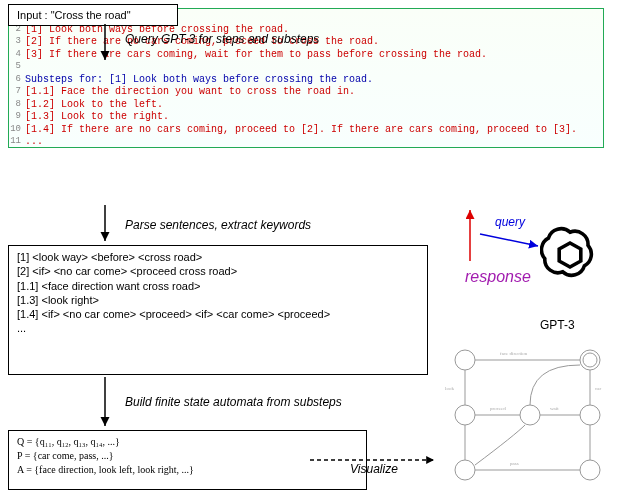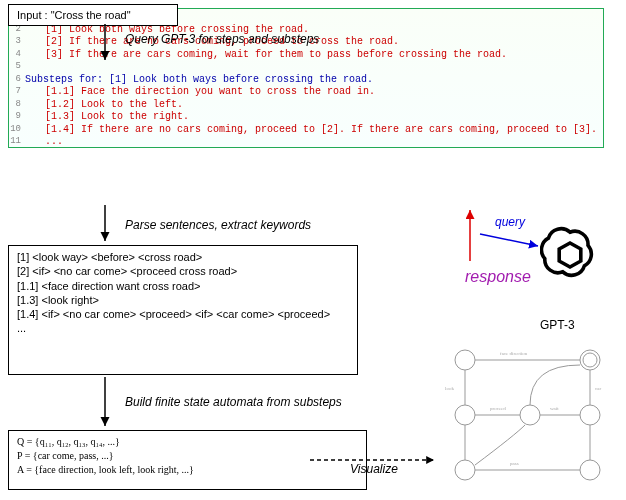--- a/index.html
+++ b/index.html
@@ -40,24 +40,24 @@
   }
   .gpt-output .num {
     width: 16px;
     text-align: right;
     color: #888;
     padding-right: 4px;
     flex-shrink: 0;
     font-size: 9px;
   }
   .gpt-output .blue { color: #00a; }
-  .gpt-output .red { color: #c00; margin-left: 20px; }
+  .gpt-output .red { color: #c00; }
   .parsed-box {
     left: 8px; top: 245px;
-    width: 350px;
+    width: 420px;
     height: 130px;
     font-size: 11px;
     line-height: 1.3;
   }
   .fsa-box {
     left: 8px; top: 430px;
     width: 359px;
     height: 60px;
     font-family: "Times New Roman", serif;
     font-size: 10px;

